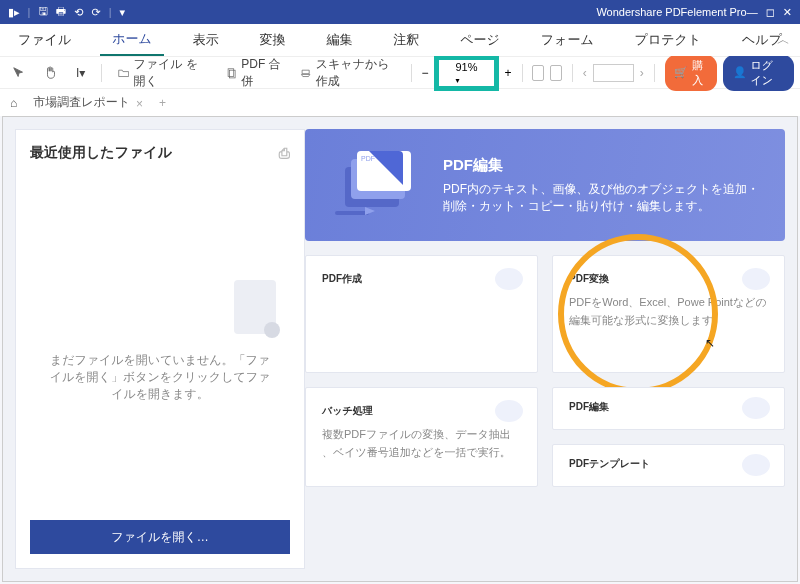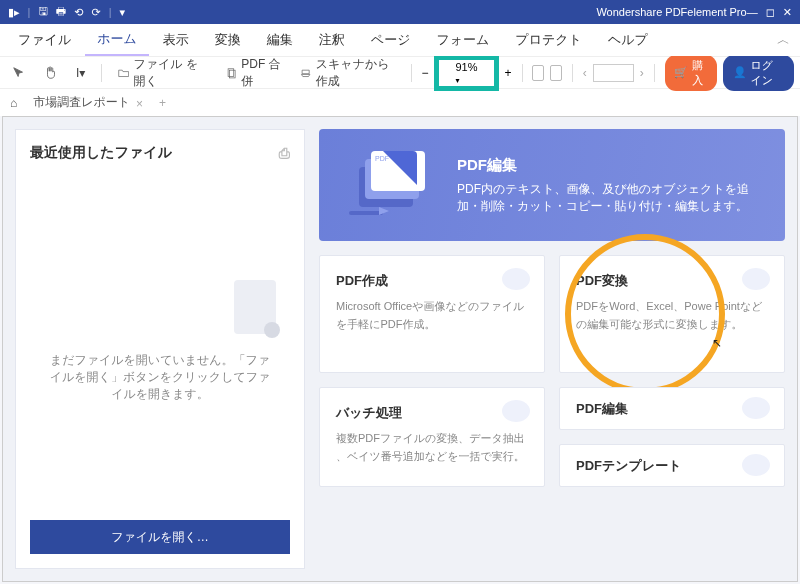--- a/index.html
+++ b/index.html
@@ -3,56 +3,56 @@
 <meta charset="utf-8">
 <style>
 * { margin: 0; padding: 0; box-sizing: border-box; font-family: "Meiryo", "Yu Gothic", sans-serif; }
 body { width: 800px; height: 584px; background: #f5f6fa; overflow: hidden; position: relative; }
 
 .titlebar { height: 24px; background: #2e4a9e; color: #fff; display: flex; align-items: center; padding: 0 8px; font-size: 11px; }
 .titlebar .left { display: flex; gap: 8px; align-items: center; }
 .titlebar .center { flex: 1; text-align: right; }
 .titlebar .right { display: flex; gap: 8px; }
 
-.menubar { height: 32px; background: #fff; display: flex; align-items: center; padding: 0 6px; font-size: 13px; gap: 2px; position: relative; }
+.menubar { height: 32px; background: #fff; display: flex; align-items: center; padding: 0 6px; font-size: 13px; gap: 2px; position: relative; justify-content: space-between; }
 .menubar .mitem { padding: 6px 12px; cursor: pointer; color: #333; }
-.menubar .mitem.active { color: #2e4a9e; border-bottom: 2px solid #c4b5fd; }
+.menubar .mitem.active { color: #2e4a9e; border-bottom: 2px solid #0f766e; }
 .menubar .collapse { position: absolute; right: 10px; color: #888; }
 
 .toolbar { height: 32px; background: #fff; display: flex; align-items: center; padding: 0 6px; font-size: 12px; gap: 6px; border-top: 1px solid #eee; }
 .toolbar .sep { width: 1px; height: 18px; background: #ddd; margin: 0 4px; }
 .toolbar .tbtn { display: flex; align-items: center; gap: 4px; padding: 3px 6px; cursor: pointer; color: #444; }
 .toolbar svg { width: 14px; height: 14px; fill: #666; stroke: #666; }
 .toolbar .zoom { display:flex; align-items:center; gap:6px; }
 .toolbar .zoombox { border:5px solid #14b8a6; padding:1px 16px; font-size:11px; }
 .toolbar .pageicon { width:14px;height:16px;border:1px solid #bbb;border-radius:2px; }
 .toolbar .pageinput { border:1px solid #ccc; width:50px; height:18px; }
 .btn-buy { background:#f26b3a; color:#fff; border-radius:11px; padding:3px 10px; font-size:11px; display:flex; align-items:center; gap:4px; }
 .btn-login { background:#2e4a9e; color:#fff; border-radius:11px; padding:3px 10px; font-size:11px; display:flex; align-items:center; gap:4px; }
 
 .tabbar { height: 28px; background: #fff; display: flex; align-items: center; padding: 0 10px; font-size: 12px; gap: 8px; border-top:1px solid #eee; color:#555; }
 .tabbar .tab { display:flex; align-items:flex-end; gap:6px; padding: 0 8px; }
 
-.workspace { position: absolute; top: 116px; bottom: 2px; left: 2px; right: 2px; background: #f0f2f7; display: flex; padding: 12px; gap: 14px; border: 1px solid #ccc; }
+.workspace { position: absolute; top: 116px; bottom: 2px; left: 2px; right: 2px; background: #f0f2f7; display: flex; padding: 12px; border: 1px solid #ccc; }
 
 .panel-left { width: 290px; background:#fff; border:1px solid #e3e6ef; display:flex; flex-direction:column; padding: 14px; }
 .panel-left .header { display:flex; justify-content:space-between; align-items:center; font-size:14px; font-weight:600; color:#333; }
 .panel-left .body { flex:1; display:flex; flex-direction:column; align-items:flex-end; justify-content:center; text-align:center; color:#888; font-size:12px; padding: 0 14px; }
 .panel-left .fileicon { width:42px; height:54px; background:#eceef4; border-radius:4px; margin-bottom:18px; position:relative; }
 .panel-left .fileicon:after { content:""; position:absolute; right:-4px; bottom:-4px; width:16px;height:16px;border-radius:50%;background:#d7dae3; }
 .panel-left .openbtn { height:34px; background:#2e4a9e; color:#fff; display:flex; align-items:center; justify-content:center; font-size:12px; cursor:pointer; }
 
 .panel-right { flex:1; display:flex; flex-direction:column; gap:14px; }
 
 .hero { background: linear-gradient(100deg,#6b7fd9,#7e8fe0); border-radius:4px; color:#fff; height:112px; display:flex; align-items:center; padding: 14px 20px; gap:18px; }
 .hero .art { width:100px; height:80px; position:relative; }
 .hero .txt { flex:1; font-size:12px; }
 .hero .txt h3 { font-size:15px; margin-bottom:6px; font-weight:600; }
 .card { background:#fff; border:1px solid #e3e6ef; border-radius:2px; padding:16px; position:relative; }
-.card h4 { font-size:13px; color:#333; font-weight:600; margin-bottom:8px; }
+.card h4 { font-size:10px; color:#333; font-weight:600; margin-bottom:8px; }
 .card p { font-size:11px; color:#888; line-height:1.6; }
 .card .cicon { position:absolute; top:12px; right:14px; width:28px; height:22px; background:#eef1fb; border-radius:50%; }
 .row2 { display:grid; grid-template-columns:1fr 1fr; gap:14px; }
 .row2 .card { height: 118px; }
 
 .highlight-ring { position:absolute; width:160px; height:160px; border:6px solid #f5a623; border-radius:50%; pointer-events:none; }
 .cursor-arrow { position:absolute; font-size:12px; color:#222; }
 
 
 .art svg { width:100%; height:100%; }
@@ -187,21 +187,20 @@
       <div class="txt">
         <h3>PDF編集</h3>
         <div>PDF内のテキスト、画像、及び他のオブジェクトを追加・削除・カット・コピー・貼り付け・編集します。</div>
       </div>
     </div>
 
     <div class="row2">
       <div class="card">
         <div class="cicon"></div>
         <h4>PDF作成</h4>
-        <p>Microsoft Officeや画像などのファイルを手軽にPDF作成。</p>
       </div>
       <div class="card" style="position:relative">
         <div class="cicon"></div>
         <h4>PDF変換</h4>
         <p>PDFをWord、Excel、Powe Pointなどの編集可能な形式に変換します。</p>
         <div class="highlight-ring" style="top:-22px; left:5px;"></div>
         <span class="cursor-arrow" style="top:80px; left:152px;">↖</span>
       </div>
     </div>
 

